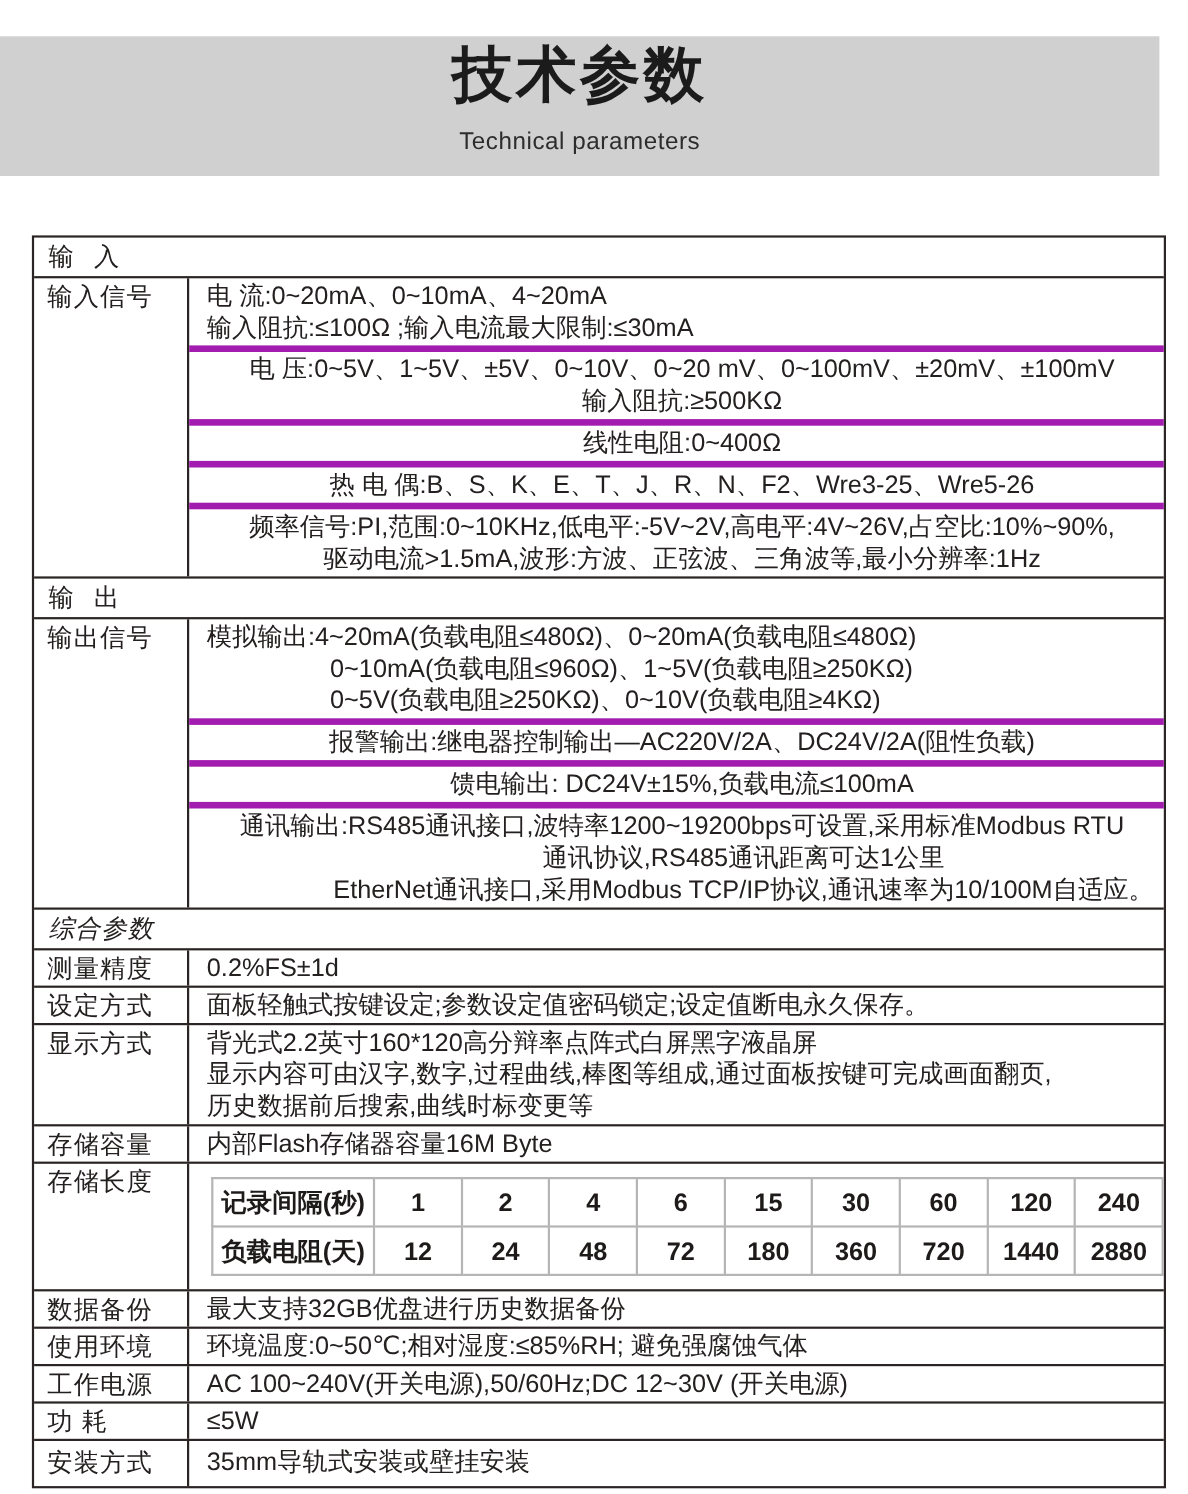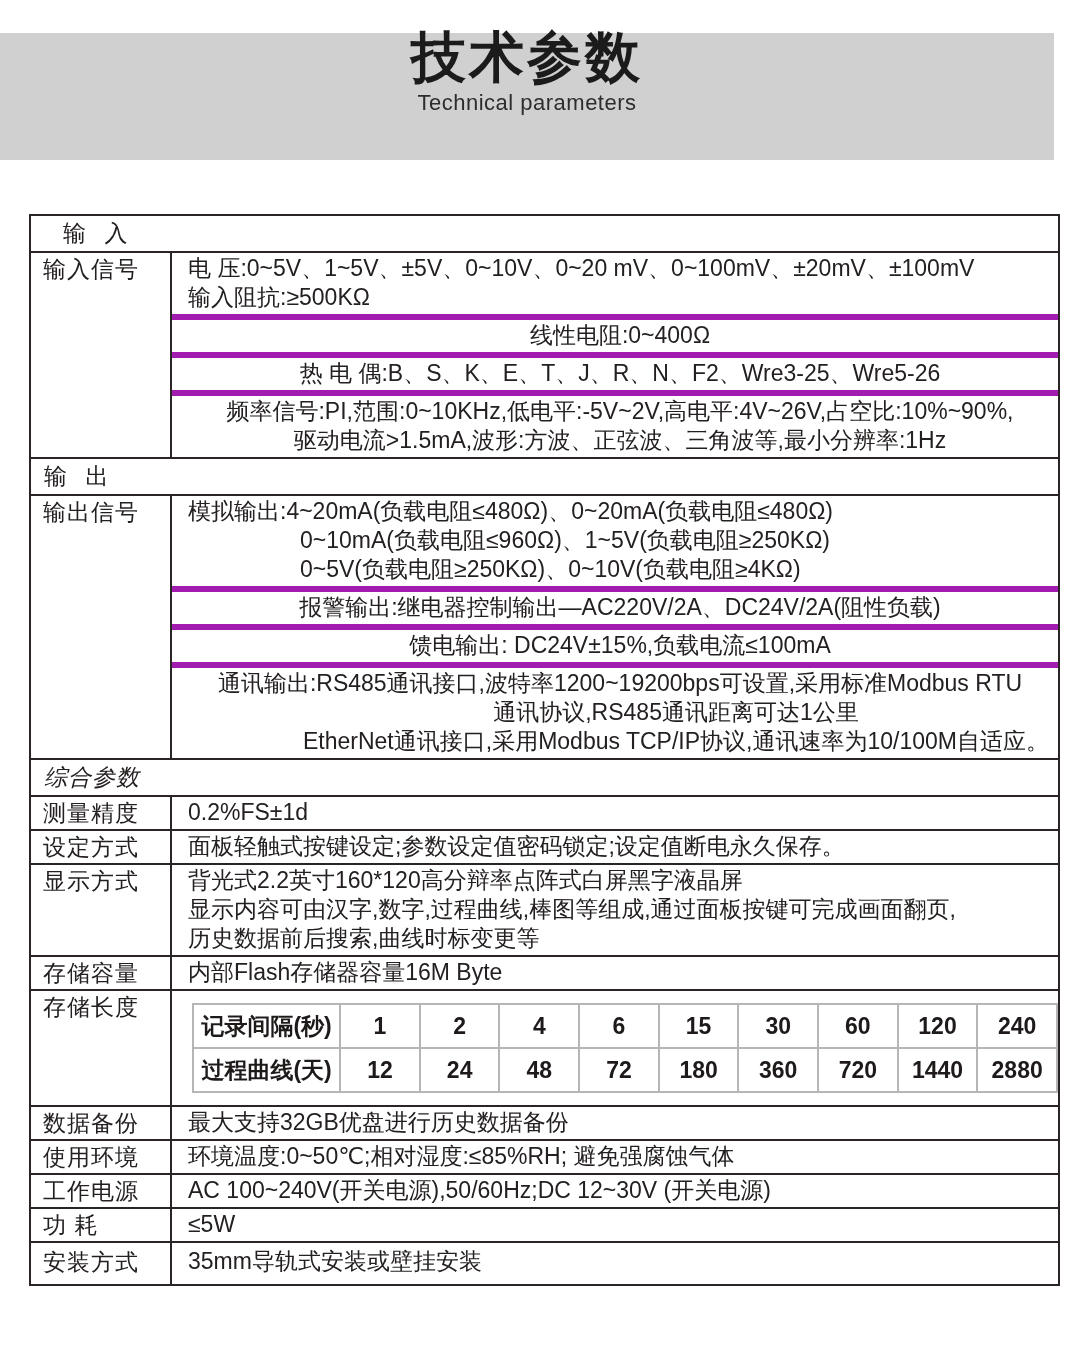--- a/index.html
+++ b/index.html
@@ -3,31 +3,31 @@
 <meta charset="utf-8">
 <style>
   html,body{margin:0;padding:0;}
   body{
     width:1080px;height:1358px;position:relative;background:#ffffff;
     font-family:"Liberation Sans","DejaVu Sans",sans-serif;
     color:#242020;overflow:hidden;
   }
   
   .band{position:absolute;left:0;top:33px;width:1054px;height:127px;background:#d0d0d0;}
-  .title-wrap{position:absolute;left:0;top:28px;width:1054px;text-align:center;}
+  .title-wrap{position:absolute;left:0;top:38px;width:1054px;text-align:center;}
   .title{font-size:55px;font-weight:800;color:#1b1b1b;line-height:1.08;letter-spacing:3px;}
-  .subtitle{font-size:22px;color:#2d2d2d;margin-top:3px;letter-spacing:0.5px;}
+  .subtitle{font-size:22px;color:#2d2d2d;margin-top:18px;letter-spacing:0.5px;}
   
   .spec{
     position:absolute;left:29px;top:214px;width:1031px;
     border:2px solid #2b2424;box-sizing:border-box;
     font-size:23px;line-height:29px;font-weight:500;
   }
   .row{display:flex;border-top:2px solid #2b2424;}
-  .row:first-child{border-top:0;padding-left:19px;}
+  .row:first-child{border-top:0;}
   .sec{padding:3px 8px 3px 13px;letter-spacing:6px;}
   .lbl{flex:0 0 141px;box-sizing:border-box;border-right:2px solid #2b2424;
        padding:2px 2px 0 12px;letter-spacing:1px;}
   .cnt{flex:1;min-width:0;display:flex;flex-direction:column;}
   .sub{padding:1px 6px 2px 16px;}
   .sub + .sub{border-top:6px solid #a21caf;text-align:center;}
   .line{white-space:nowrap;}
   .indent{padding-left:112px;}
   .tall .sub{padding:4px 6px 8px 16px;}
   
@@ -48,20 +48,24 @@
 
 <div class="spec">
 
   <div class="row">
     <div class="sec">输  入</div>
   </div>
   <div class="row">
     <div class="lbl">输入信号</div>
     <div class="cnt">
       <div class="sub">
+        <div class="line">电  流:0~20mA、0~10mA、4~20mA</div>
+        <div class="line">输入阻抗:≤100Ω ;输入电流最大限制:≤30mA</div>
+      </div>
+      <div class="sub">
         <div class="line">电  压:0~5V、1~5V、±5V、0~10V、0~20 mV、0~100mV、±20mV、±100mV</div>
         <div class="line">输入阻抗:≥500KΩ</div>
       </div>
       <div class="sub">
         <div class="line">线性电阻:0~400Ω</div>
       </div>
       <div class="sub">
         <div class="line">热 电 偶:B、S、K、E、T、J、R、N、F2、Wre3-25、Wre5-26</div>
       </div>
       <div class="sub">
@@ -150,21 +154,21 @@
           <td>2</td>
           <td>4</td>
           <td>6</td>
           <td>15</td>
           <td>30</td>
           <td>60</td>
           <td>120</td>
           <td>240</td>
         </tr>
         <tr>
-          <td class="shead">过程曲线(天)</td>
+          <td class="shead">负载电阻(天)</td>
           <td>12</td>
           <td>24</td>
           <td>48</td>
           <td>72</td>
           <td>180</td>
           <td>360</td>
           <td>720</td>
           <td>1440</td>
           <td>2880</td>
         </tr>

